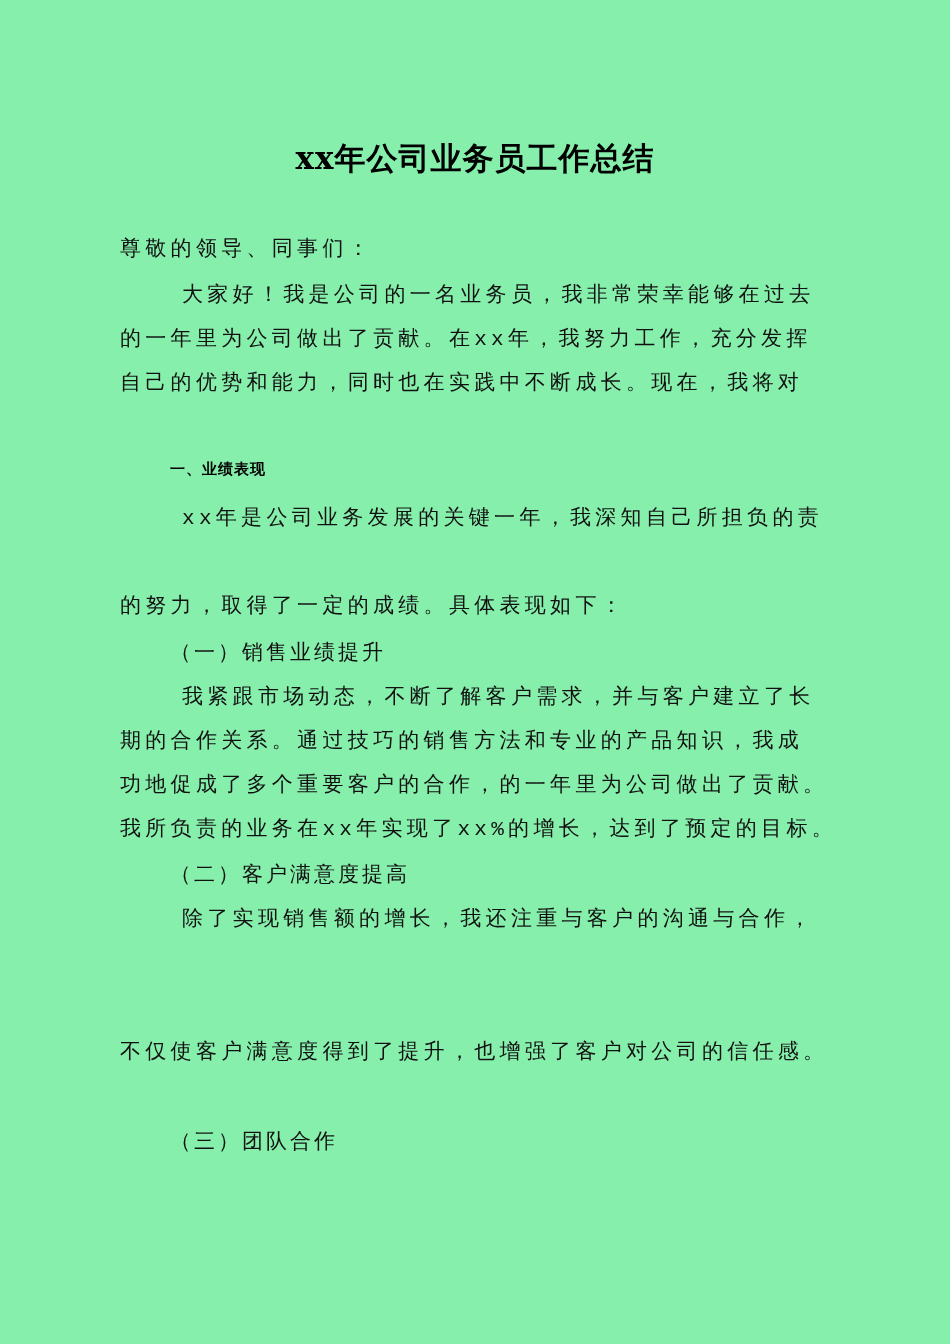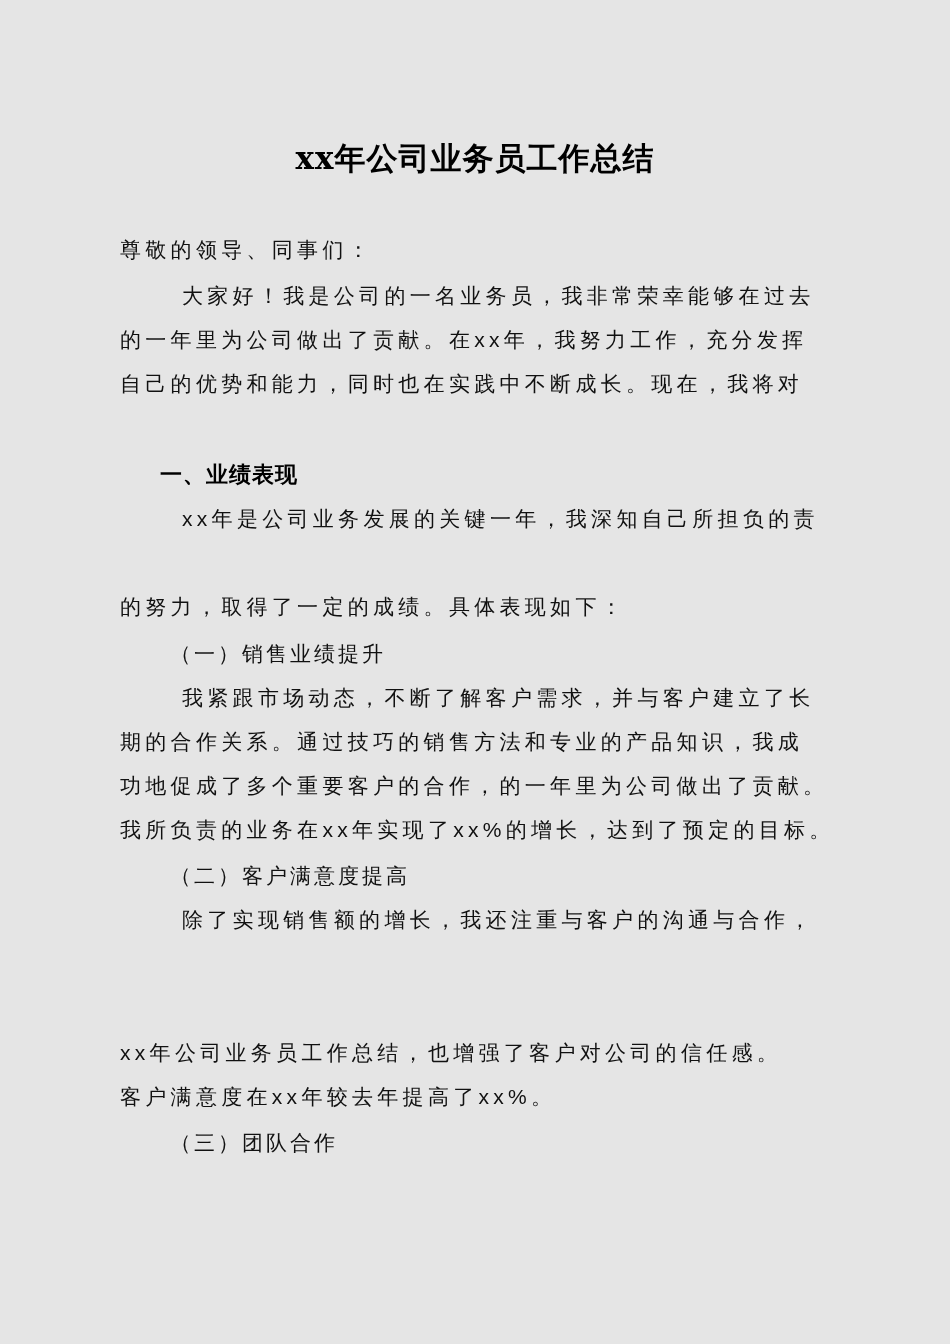--- a/index.html
+++ b/index.html
@@ -1,35 +1,35 @@
 <!DOCTYPE html>
 <html><head>
   <meta charset="utf-8">
   <style>
     html, body { margin: 0; padding: 0; background: #ffffff; }
     body { width: 950px; height: 1344px; position: relative; overflow: hidden; }
-    .page { position: absolute; left: 0; top: 0; width: 950px; height: 1344px; background: #e5e5e5; }
+    .page { position: absolute; left: 0; top: 0; width: 950px; height: 1344px; background: #86efac; }
     .title {
       position: absolute; left: 0; width: 950px; top: 138px;
       text-align: center;
       font-family: "DejaVu Serif", "Liberation Serif", serif;
       font-weight: bold; font-size: 31px; color: #000; letter-spacing: 1px;
     }
     .line {
       position: absolute; left: 120px; width: 730px;
-      font-family: Liberation Sans, sans-serif;
+      font-family: Liberation Mono, monospace;
       font-size: 21px; color: #111; white-space: nowrap;
       letter-spacing: 4.3px; line-height: 28px;
     }
     .indent { left: 170px; margin-left: 12px; }
     .sub { left: 170px; }
     .h1 {
-      position: absolute; left: 160px;
+      position: absolute; left: 170px;
       font-family: "DejaVu Sans", "Liberation Sans", sans-serif;
-      font-weight: bold; font-size: 22px; color: #000; white-space: nowrap; letter-spacing: 1px; text-align: right;
+      font-weight: bold; font-size: 15px; color: #000; white-space: nowrap; letter-spacing: 1px; text-align: right;
     }
   </style>
 </head>
 <body>
 
 <div class="page">
   <div class="title">xx年公司业务员工作总结</div>
 
   <div class="line" style="top:236px">尊敬的领导、同事们：</div>
 
@@ -45,17 +45,16 @@
   <div class="line sub" style="top:640px; letter-spacing:3px">（一）销售业绩提升</div>
 
   <div class="line indent" style="top:684px">我紧跟市场动态，不断了解客户需求，并与客户建立了长</div>
   <div class="line" style="top:728px">期的合作关系。通过技巧的销售方法和专业的产品知识，我成</div>
   <div class="line" style="top:772px">功地促成了多个重要客户的合作，的一年里为公司做出了贡献。</div>
   <div class="line" style="top:816px">我所负责的业务在xx年实现了xx%的增长，达到了预定的目标。</div>
 
   <div class="line sub" style="top:862px; letter-spacing:3px">（二）客户满意度提高</div>
 
   <div class="line indent" style="top:906px">除了实现销售额的增长，我还注重与客户的沟通与合作，</div>
-  <div class="line" style="top:1039px">xx年公司业务员工作总结，也增强了客户对公司的信任感。</div>
-  <div class="line" style="top:1083px">客户满意度在xx年较去年提高了xx%。</div>
+  <div class="line" style="top:1039px">不仅使客户满意度得到了提升，也增强了客户对公司的信任感。</div>
 
   <div class="line sub" style="top:1129px; letter-spacing:3px">（三）团队合作</div>
 </div>
 
 </body></html>

